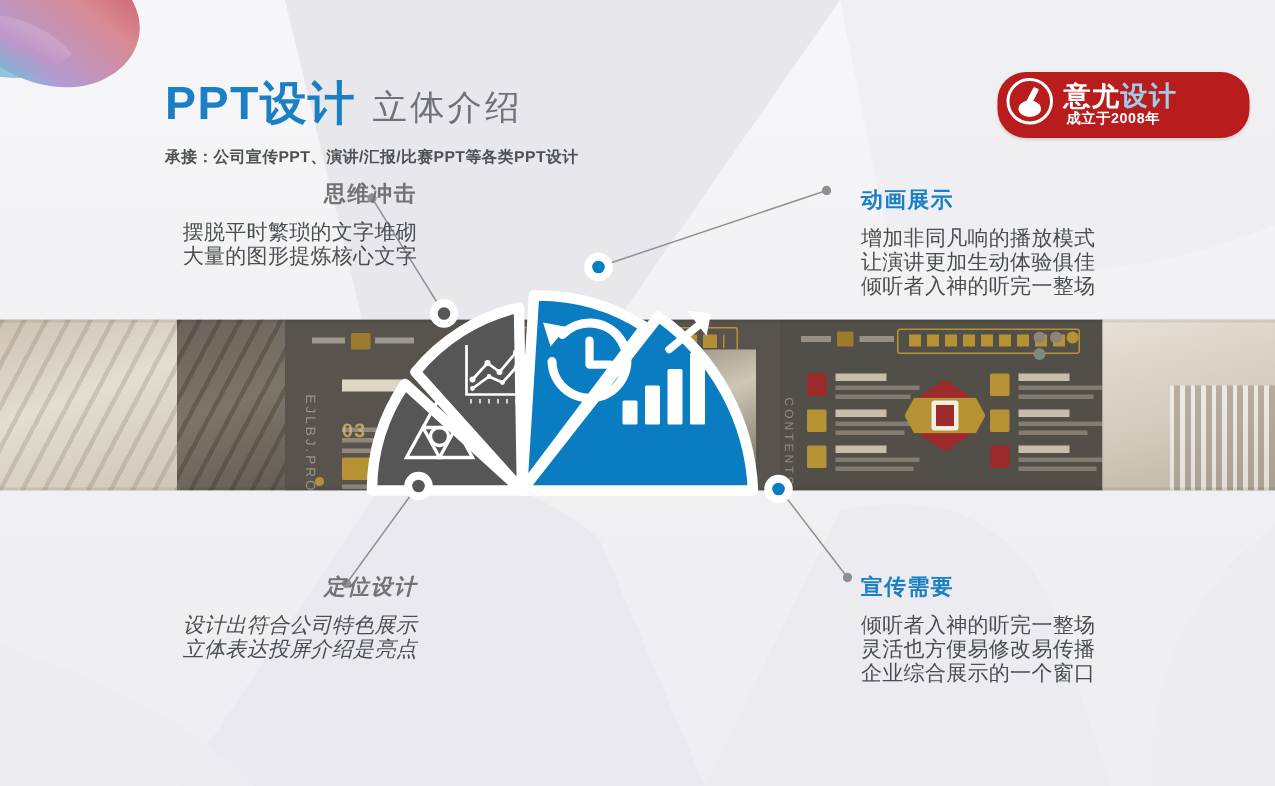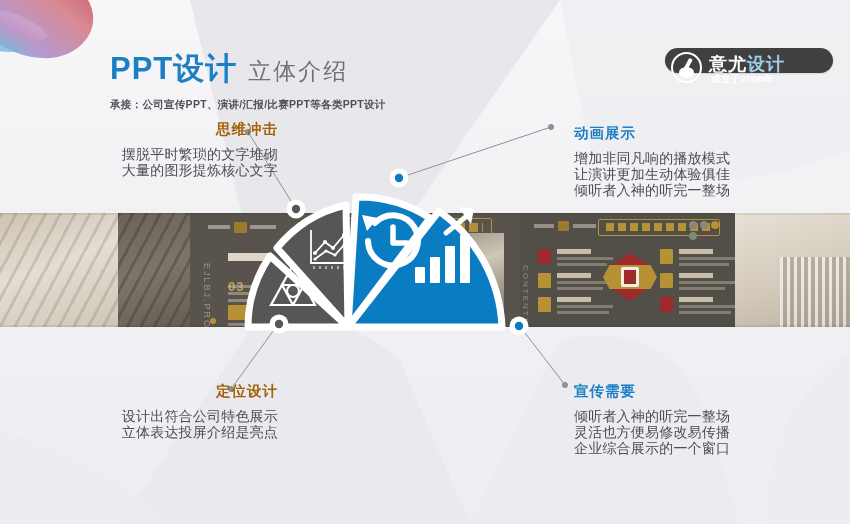--- a/index.html
+++ b/index.html
@@ -98,44 +98,44 @@
   .blob{position:absolute;left:-14px;top:-18px;width:140px;height:92px;}
 
   .title-wrap{position:absolute;left:110px;top:48px;}
   .t-main{font-size:31px;font-weight:bold;color:#1b7fc4;letter-spacing:1px;display:inline-block;
     vertical-align:baseline;}
   .t-sub{font-size:23px;color:#6f7378;letter-spacing:2px;display:inline-block;margin-left:11px;
     vertical-align:baseline;}
   .t-desc{margin-top:8px;font-size:10.5px;color:#4d5155;letter-spacing:.3px;font-weight:bold;}
 
   
-  .logo{position:absolute;left:665px;top:48px;width:168px;height:25px;background:#404040;
+  .logo{position:absolute;left:665px;top:48px;width:168px;height:44px;background:#b91c1c;
     border-radius:19px;box-shadow:0 1px 2px rgba(0,0,0,.12);}
   .logo-ring{position:absolute;left:6px;top:4px;width:31px;height:31px;border-radius:50%;
     border:2px solid #ffffff;box-sizing:border-box;}
   .logo-ring .drop{position:absolute;left:6px;top:13px;width:15px;height:11px;border-radius:50% 50% 50% 50%;
     background:#ffffff;}
   .logo-ring .pen{position:absolute;left:13px;top:4px;width:4px;height:13px;background:#ffffff;
     transform:rotate(28deg);border-radius:1px;}
   .logo-cn{position:absolute;left:44px;top:4px;font-size:18px;font-weight:bold;color:#ffffff;letter-spacing:1px;}
   .logo-cn .dim{color:#9fcde9;font-weight:bold;}
   .logo-year{position:absolute;left:46px;top:25px;font-size:9.5px;font-weight:bold;color:#ffffff;letter-spacing:.4px;}
 
   
   .blk{position:absolute;width:200px;}
   .blk .hd{font-size:14.5px;font-weight:bold;letter-spacing:1px;margin-bottom:7px;}
   .blk .bd div{font-size:14px;line-height:16px;color:#4a4e53;letter-spacing:.2px;}
   .blk.right{text-align:left;}
   .blk.left{text-align:right;}
-  .hd-gray{color:#a16207;}
+  .hd-gray{color:#737373;}
   .hd-blue{color:#1b7fc4;}
 
   .b-tl{left:78px;top:120px;}
   .b-tr{left:574px;top:124px;}
-  .b-bl{left:78px;top:382px;}
+  .b-bl{left:78px;top:382px;font-style:italic;}
   .b-br{left:574px;top:382px;}
 
   
   .links{position:absolute;left:0;top:0;width:850px;height:524px;pointer-events:none;}
 
   
   .fan{position:absolute;left:215px;top:145px;width:420px;height:200px;}
 </style>
 </head>
 <body>

